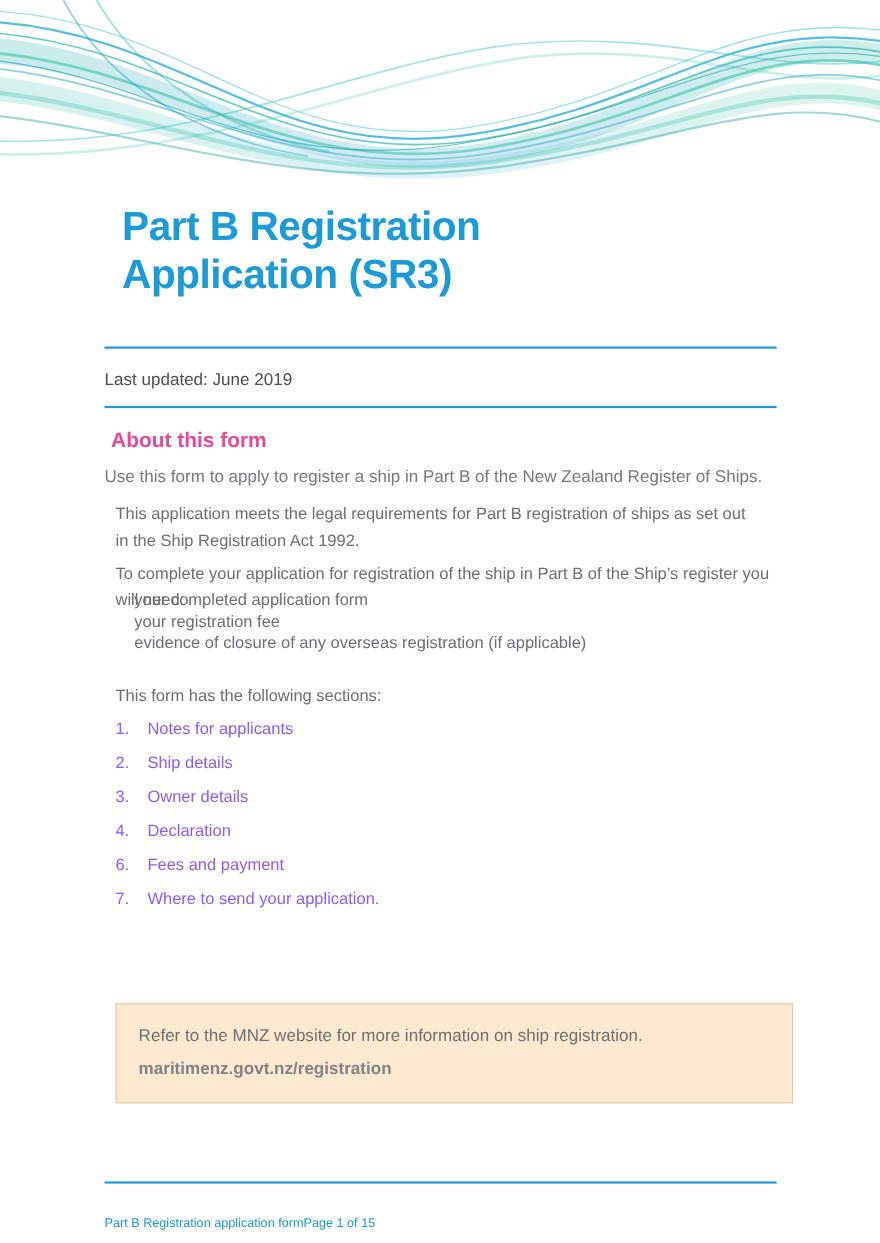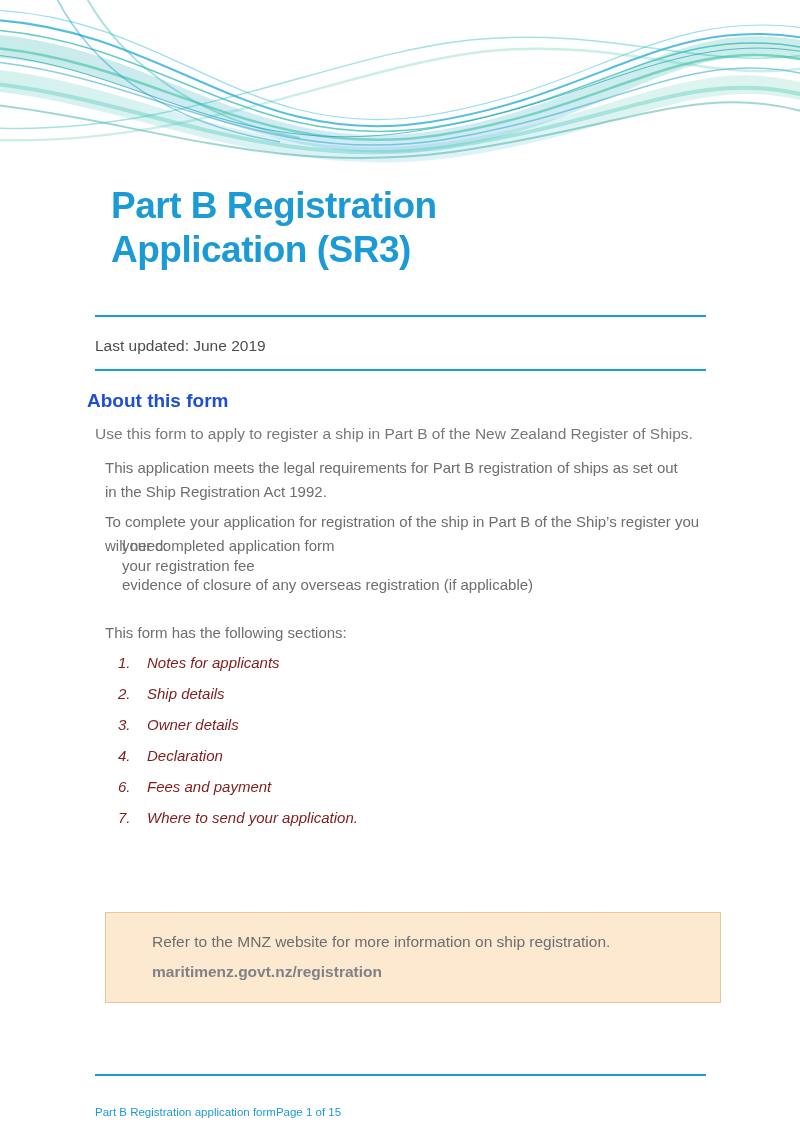--- a/index.html
+++ b/index.html
@@ -21,41 +21,41 @@
     color: #1c9ad6; letter-spacing: -0.5px; margin-left: 16px;
   }
   .title span { display: block; }
 
   .rule { position: absolute; left: 95px; width: 611px; height: 2px; background: #1c9ad6; }
   .rule1 { top: 315px; }
   .rule2 { top: 369px; }
 
   .last-updated { position: absolute; left: 95px; top: 337px; font-size: 15.5px; color: #4d4d4f; }
 
-  .about-heading { position: absolute; left: 87px; top: 390px; font-size: 19px; font-weight: bold; color: #1d4ed8; }
+  .about-heading { position: absolute; left: 101px; top: 390px; font-size: 19px; font-weight: bold; color: #ec4899; }
 
   .intro { position: absolute; left: 95px; top: 425px; font-size: 15.5px; color: #77787b; width: 640px; }
 
   .para { position: absolute; font-size: 15px; color: #6d6e71; line-height: 1.6; }
   .para1 { left: 105px; top: 456px; width: 585px; }
   .para2 { left: 105px; top: 510px; width: 600px; }
 
   .reqs { position: absolute; left: 122px; top: 536px; font-size: 15px; color: #6d6e71; }
   .reqs .req { display: block; line-height: 19.5px; }
 
   .sections-intro { position: absolute; left: 105px; top: 624px; font-size: 15px; color: #6d6e71; }
 
-  .sections { position: absolute; left: 118px; top: 654px; font-size: 15px; color: #7f1d1d; font-style: italic; }
+  .sections { position: absolute; left: 105px; top: 654px; font-size: 15px; color: #8b5cf6; }
   .sec-row { display: block; height: 31px; }
   .sec-num { display: inline-block; width: 29px; }
 
   .callout {
     position: absolute; left: 105px; top: 912px; width: 616px;
     background: #fce9d0; border: 1px solid #e9c79c;
-    padding: 20px 30px 21px 46px;
+    padding: 20px 30px 21px 20px;
   }
   .callout-text { font-size: 15.5px; color: #6d6e71; }
   .callout-link {
     display: inline-block; margin-top: 12px;
     font-size: 15.5px; font-weight: bold; color: #808285;
     text-decoration: none; cursor: pointer;
   }
 
   .footer-rule { position: absolute; left: 95px; top: 1074px; width: 611px; height: 1.5px; background: #1c9ad6; }
   .footer {

